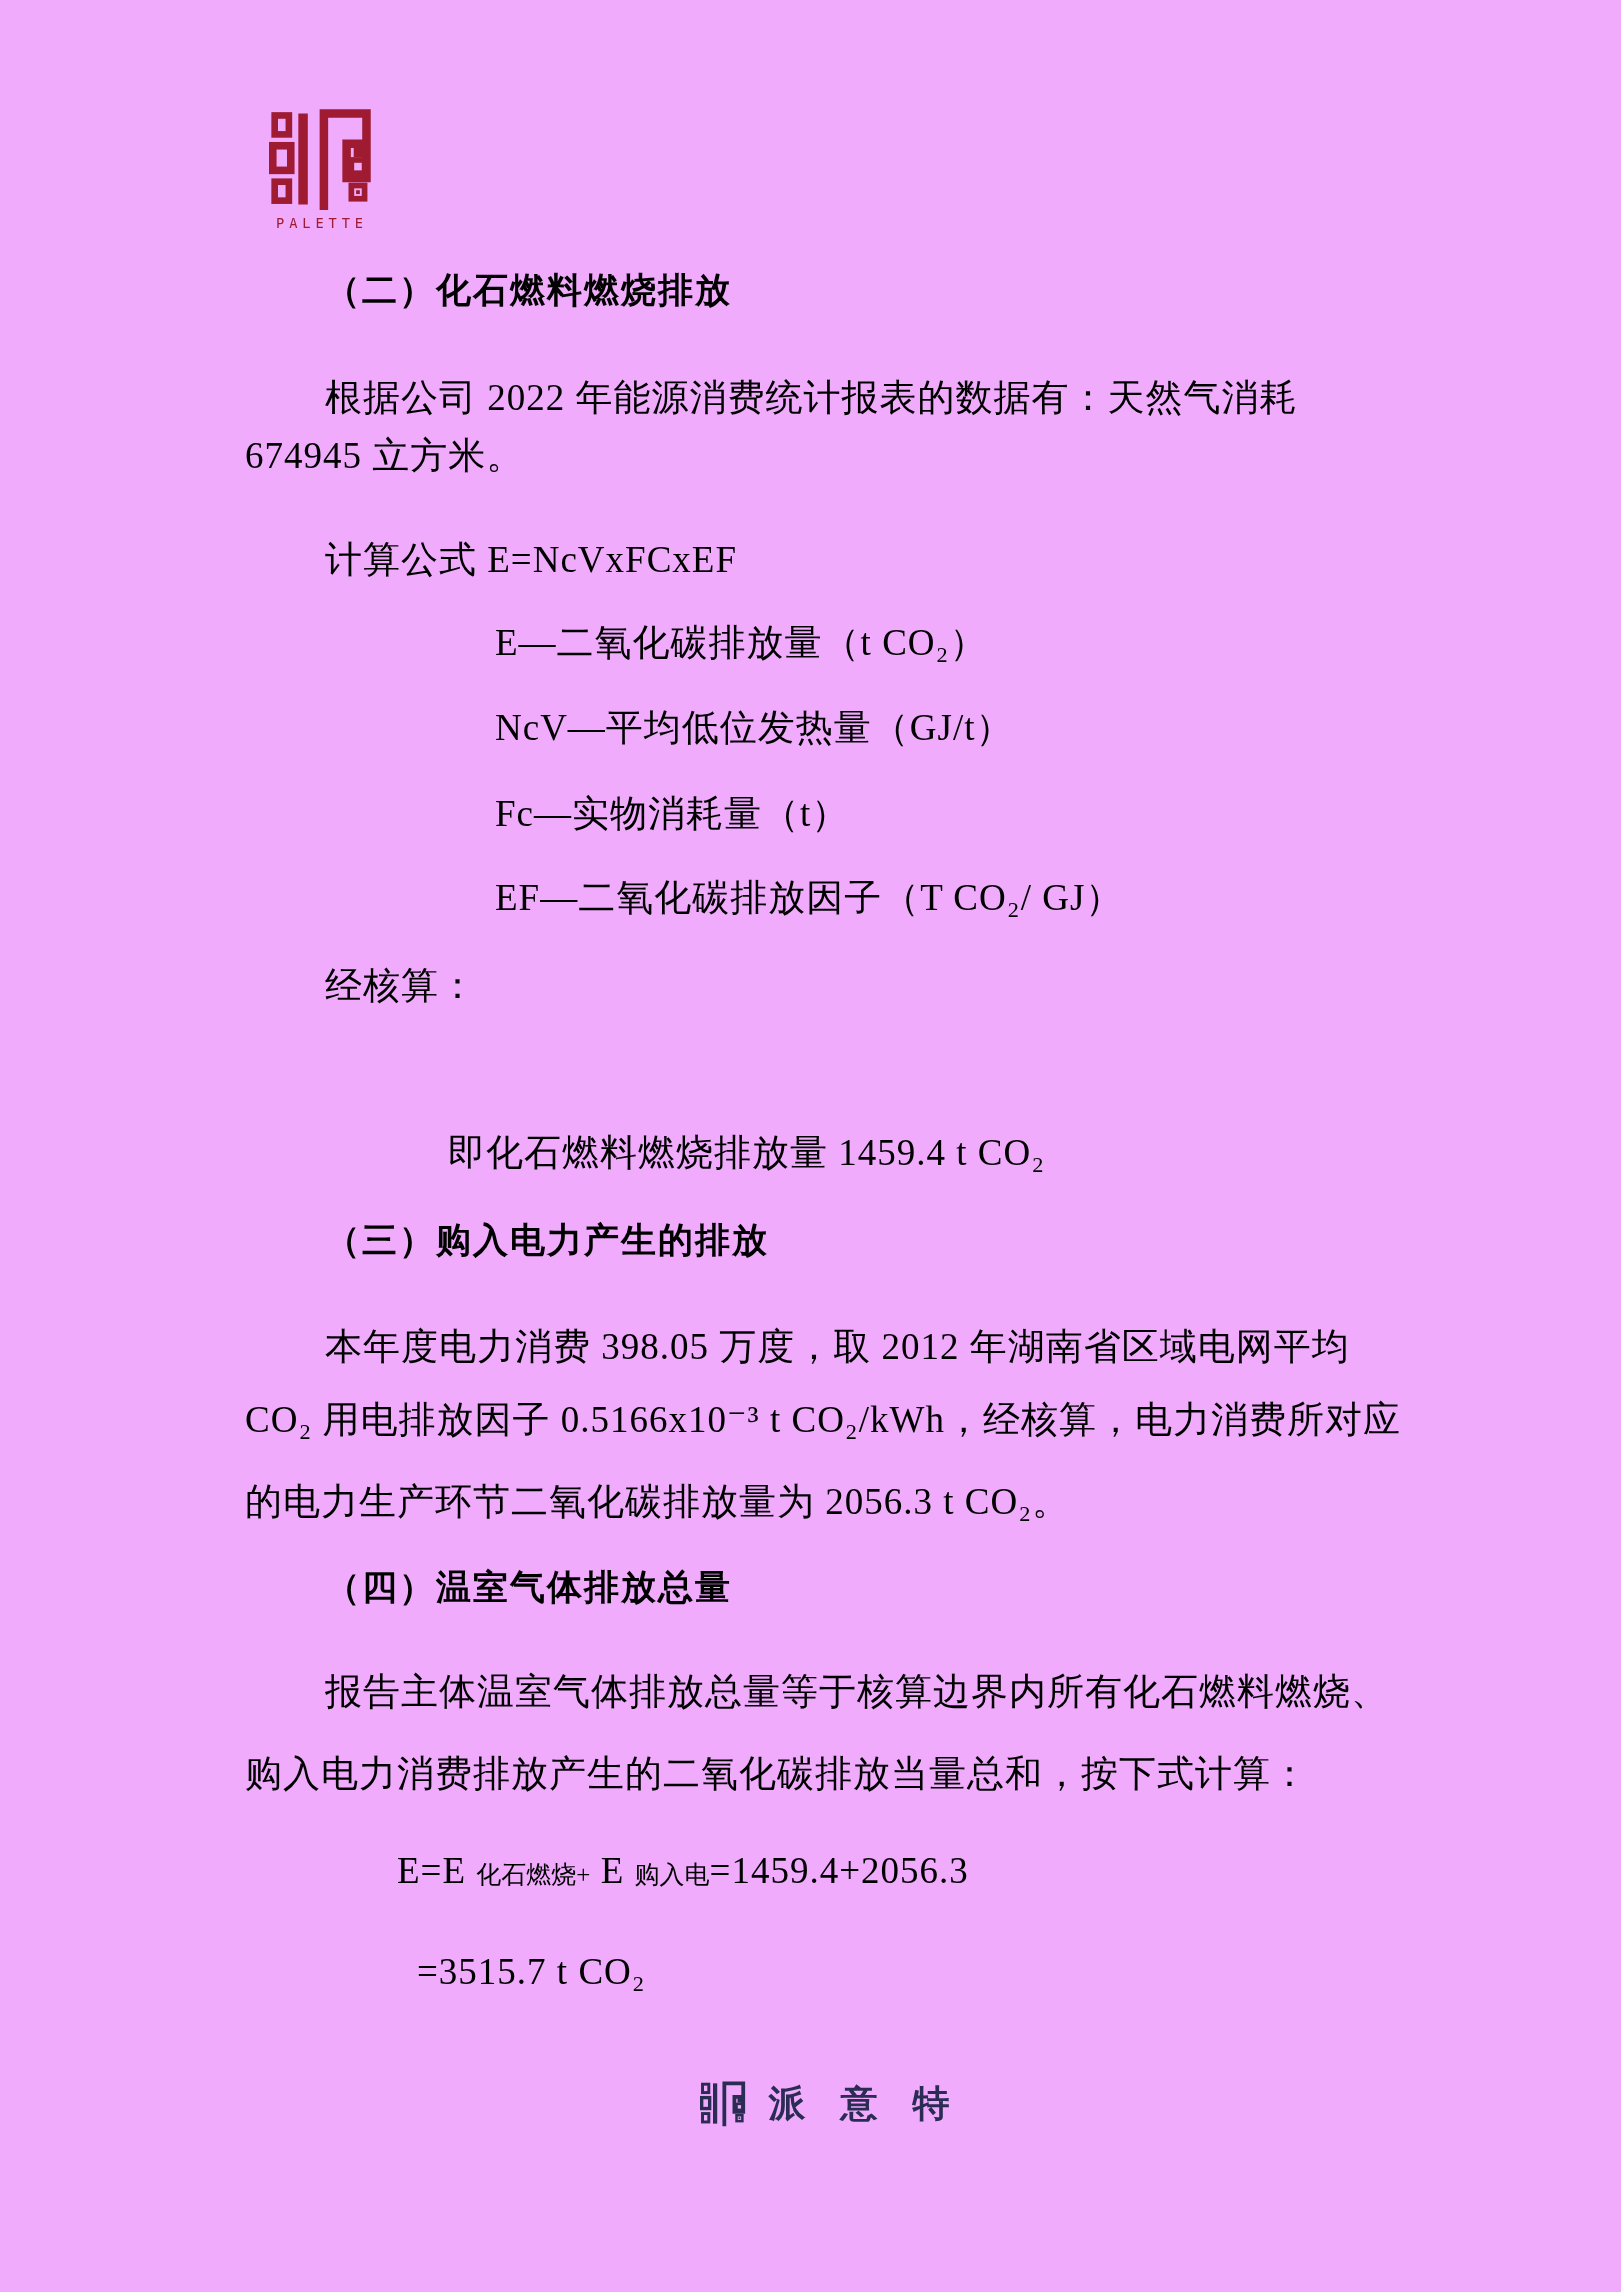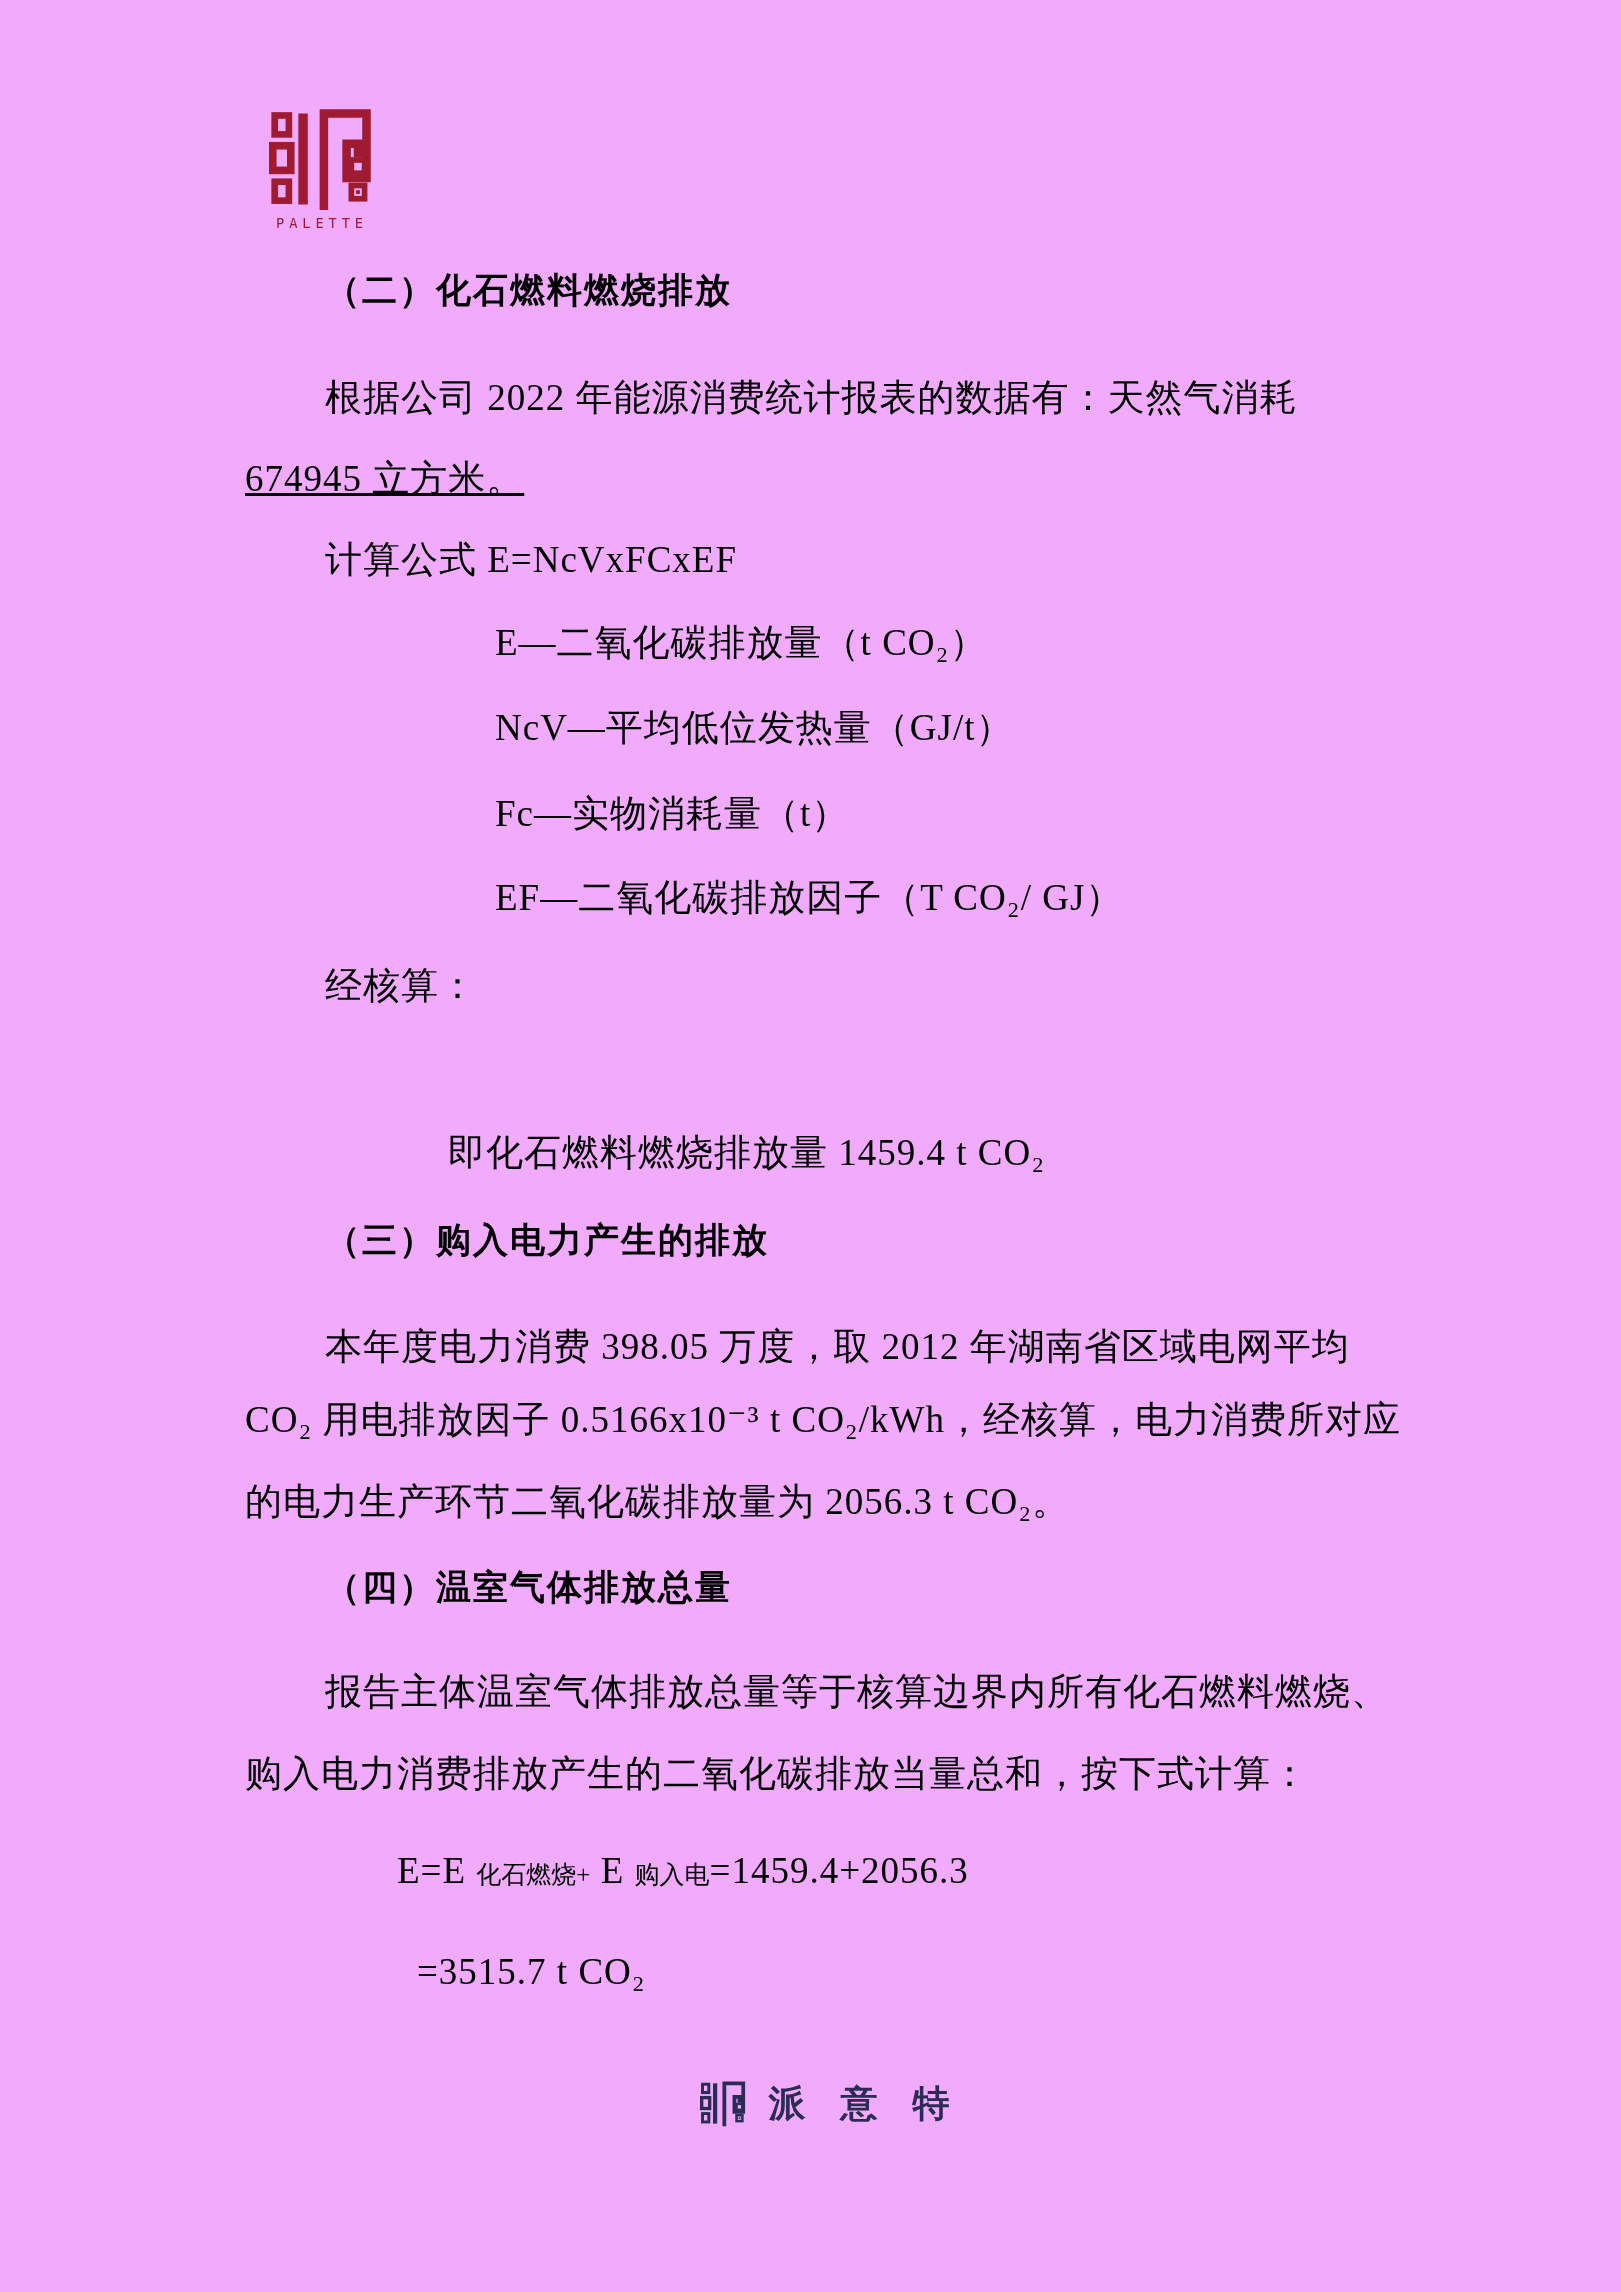--- a/index.html
+++ b/index.html
@@ -72,21 +72,21 @@
       </g>
       <rect x="87" y="57" width="14" height="14" fill="none" stroke="currentColor" stroke-width="6"></rect>
       <rect x="87" y="84" width="14" height="14" fill="none" stroke="currentColor" stroke-width="6"></rect>
       <rect x="92" y="89" width="4" height="4" fill="currentColor"></rect>
     </svg>
     <span class="brand">PALETTE</span>
   </div>
 
   <div class="line heading" style="left:325px;top:271px;">（二）化石燃料燃烧排放</div>
   <div class="line" style="left:325px;top:378px;">根据公司 2022 年能源消费统计报表的数据有：天然气消耗</div>
-  <div class="line" style="left:245px;top:459px;text-decoration:underline;">674945 立方米。</div>
+  <div class="line" style="left:245px;top:436px;">674945 立方米。</div>
   <div class="line" style="left:325px;top:540px;">计算公式 E=NcVxFCxEF</div>
   <div class="line" style="left:495px;top:623px;">E—二氧化碳排放量（t CO₂）</div>
   <div class="line" style="left:495px;top:708px;">NcV—平均低位发热量（GJ/t）</div>
   <div class="line" style="left:495px;top:794px;">Fc—实物消耗量（t）</div>
   <div class="line" style="left:495px;top:878px;">EF—二氧化碳排放因子（T CO₂/ GJ）</div>
   <div class="line" style="left:325px;top:966px;">经核算：</div>
   <div class="line" style="left:400px;top:1133px;margin-left:48px;">即化石燃料燃烧排放量 1459.4 t CO₂</div>
 
   <div class="line heading" style="left:325px;top:1221px;">（三）购入电力产生的排放</div>
   <div class="line" style="left:325px;top:1327px;">本年度电力消费 398.05 万度，取 2012 年湖南省区域电网平均</div>

